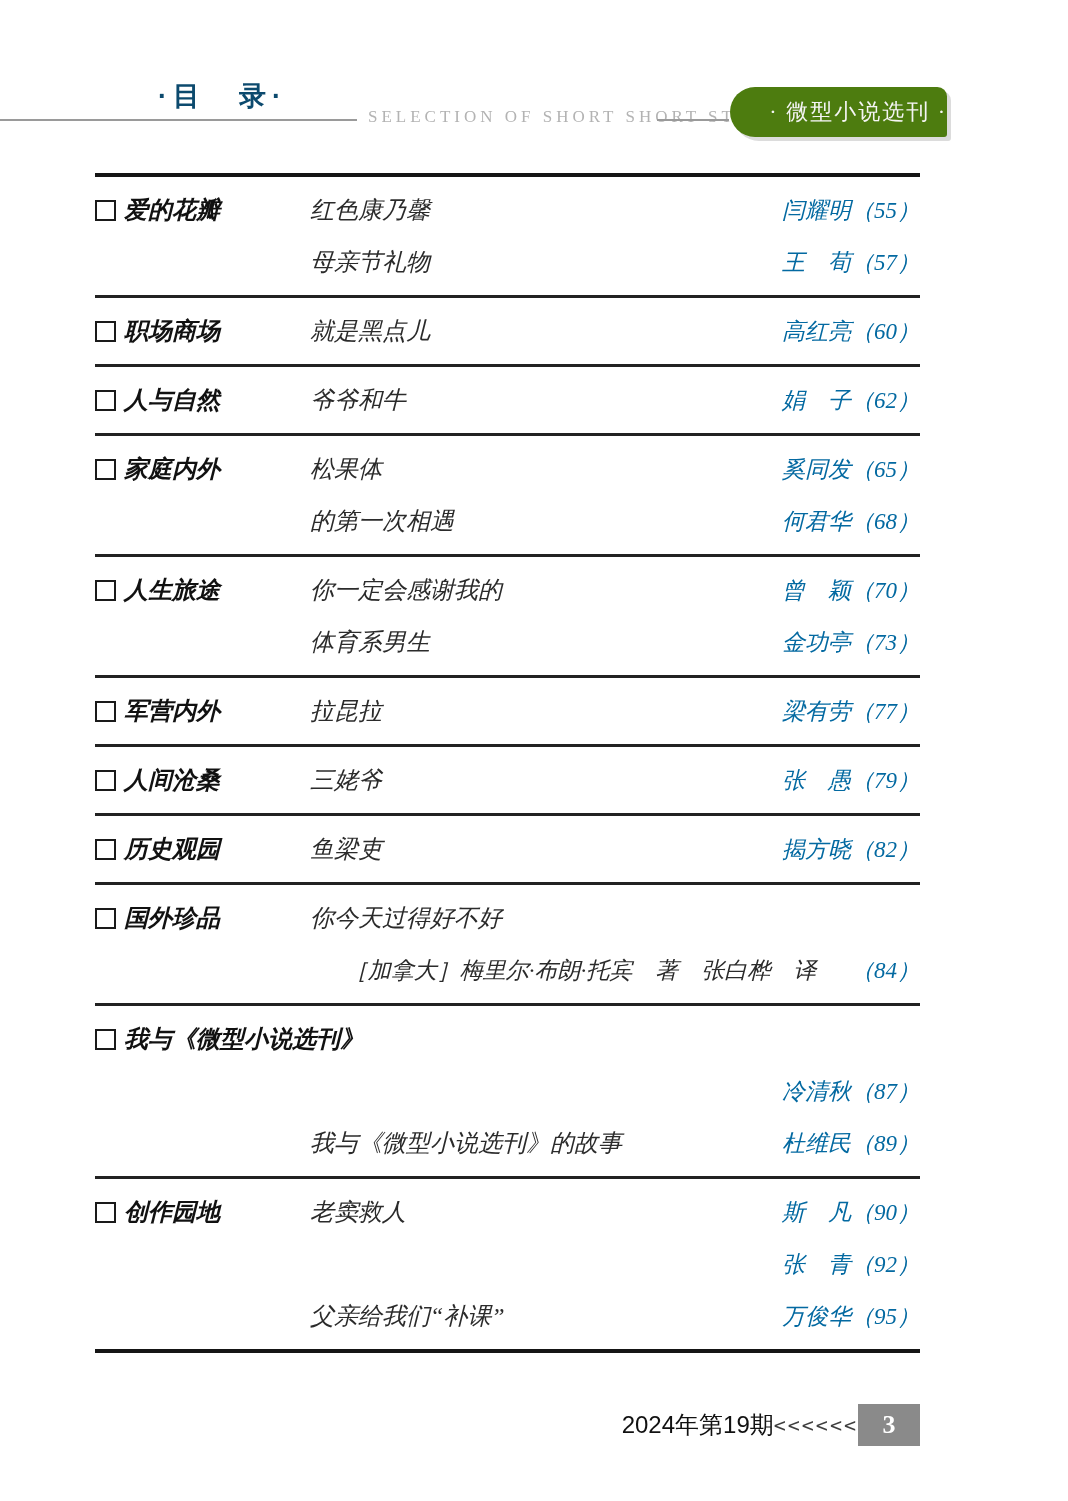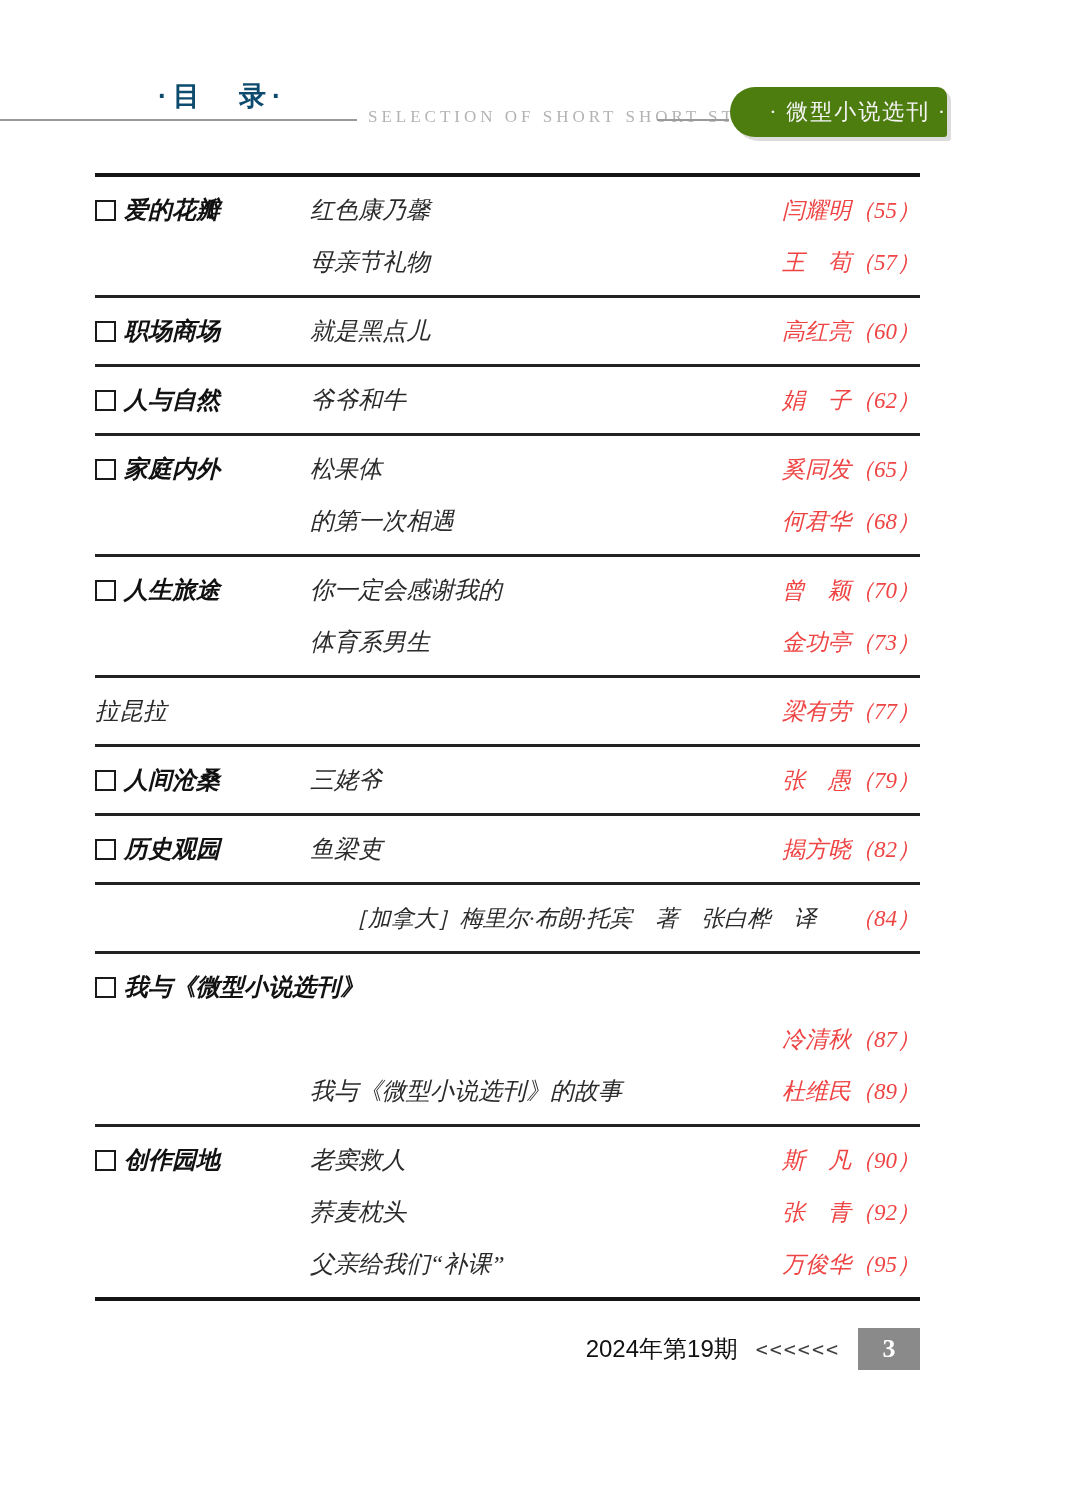--- a/index.html
+++ b/index.html
@@ -74,29 +74,29 @@
     font-size:24px; color:#2b2b2b;
     font-family:"Liberation Serif", serif;
     white-space:nowrap;
   }
   .credit {
     font-size:23px; color:#2b2b2b;
     font-family:"Liberation Serif", serif;
     text-align:center; white-space:nowrap;
   }
   .author {
-    font-size:23px; color:#ef4444;
+    font-size:23px; color:#0369a1;
     font-family:"Liberation Serif", serif;
     text-align:right; white-space:nowrap;
   }
 
   
   .footer {
-    position:absolute; left:95px; top:1328px; width:825px;
-    display:flex; justify-content:flex-end; align-items:center; gap:18px;
+    position:absolute; left:95px; top:1404px; width:825px;
+    display:flex; justify-content:flex-end; align-items:center; 
   }
   .issue {
     font-size:24px; color:#111;
     font-family:"Liberation Sans", sans-serif;
   }
   .chevrons {
     font-size:20px; color:#3f3f3f; letter-spacing:2px;
     font-family:"DejaVu Sans Mono", monospace;
   }
   .page-box {
@@ -185,20 +185,24 @@
     </div>
     <div class="row">
       <div class="cat"></div>
       <div class="title">体育系男生</div>
       <div class="author"><span>金功亭</span><span>（73）</span></div>
     </div>
   </div>
 
   <div class="section">
     <div class="row">
+      <div class="cat">
+          <span class="sq"></span>
+          <span>军营内外</span>
+        </div>
       <div class="title">拉昆拉</div>
       <div class="author"><span>梁有劳</span><span>（77）</span></div>
     </div>
   </div>
 
   <div class="section">
     <div class="row">
       <div class="cat">
           <span class="sq"></span>
           <span>人间沧桑</span>
@@ -214,20 +218,28 @@
           <span class="sq"></span>
           <span>历史观园</span>
         </div>
       <div class="title">鱼梁吏</div>
       <div class="author"><span>揭方晓</span><span>（82）</span></div>
     </div>
   </div>
 
   <div class="section">
     <div class="row">
+      <div class="cat">
+          <span class="sq"></span>
+          <span>国外珍品</span>
+        </div>
+      <div class="title">你今天过得好不好</div>
+      <div class="author"></div>
+    </div>
+    <div class="row">
       <div class="cat"></div>
       <div class="credit">［加拿大］梅里尔·布朗·托宾　著　张白桦　译</div>
       <div class="author"><span>（84）</span></div>
     </div>
   </div>
 
   <div class="section">
     <div class="row cat-row">
       <div class="cat">
           <span class="sq"></span>
@@ -249,21 +261,20 @@
     <div class="row">
       <div class="cat">
           <span class="sq"></span>
           <span>创作园地</span>
         </div>
       <div class="title">老窦救人</div>
       <div class="author"><span>斯　凡</span><span>（90）</span></div>
     </div>
     <div class="row">
       <div class="cat"></div>
-      <div class="title">荞麦枕头</div>
       <div class="author"><span>张　青</span><span>（92）</span></div>
     </div>
     <div class="row">
       <div class="cat"></div>
       <div class="title">父亲给我们“补课”</div>
       <div class="author"><span>万俊华</span><span>（95）</span></div>
     </div>
   </div>
 
   <div class="bottom-rule"></div>

